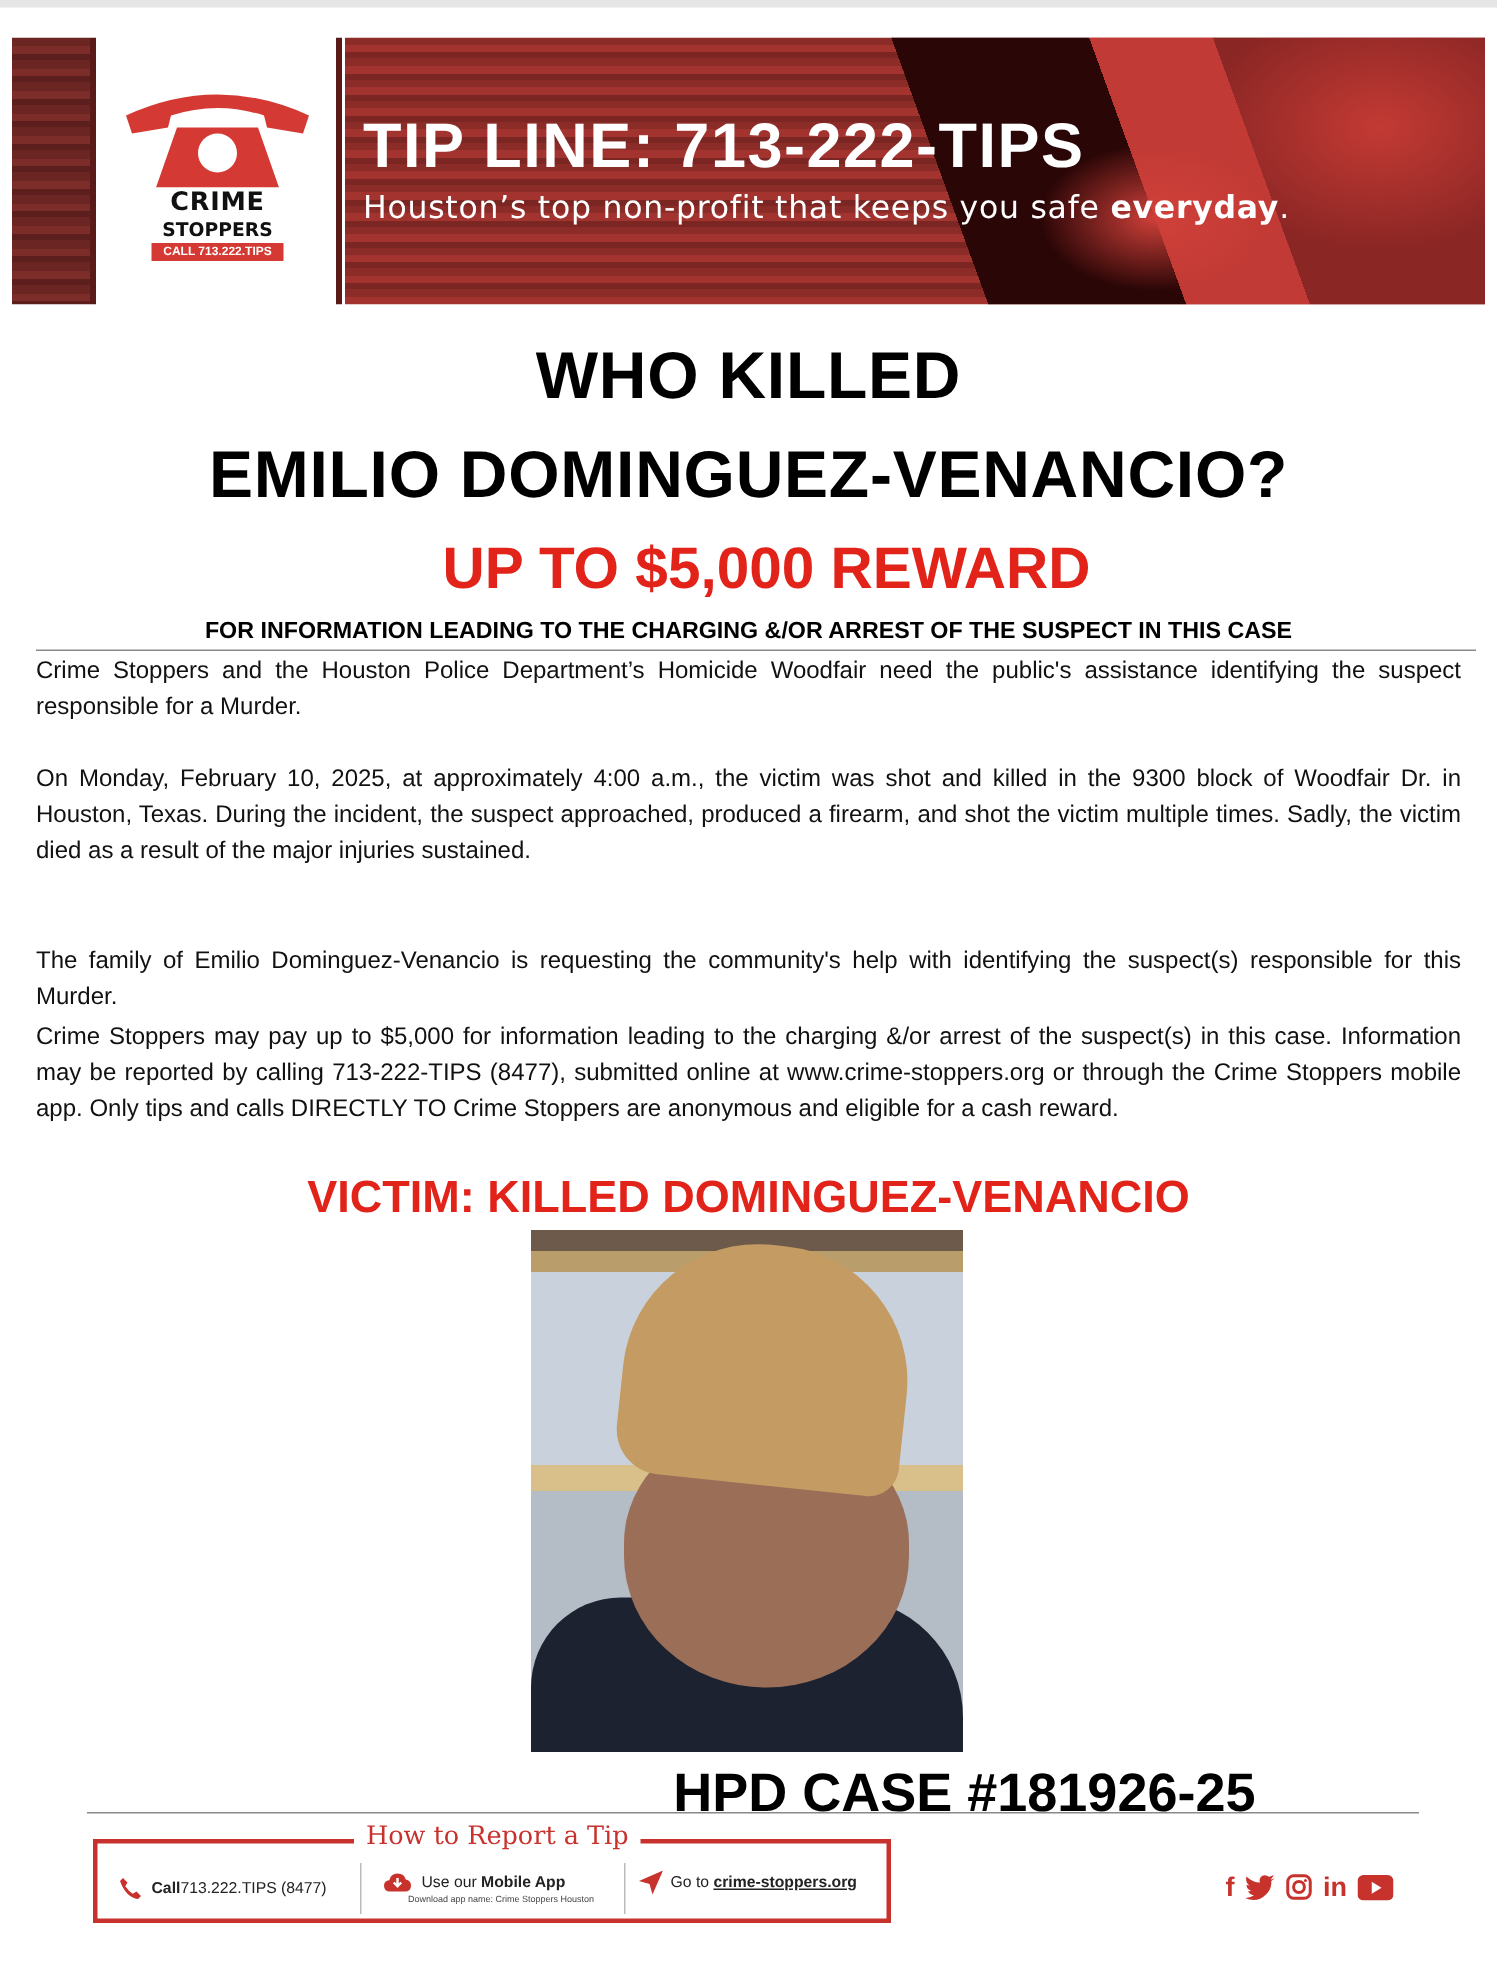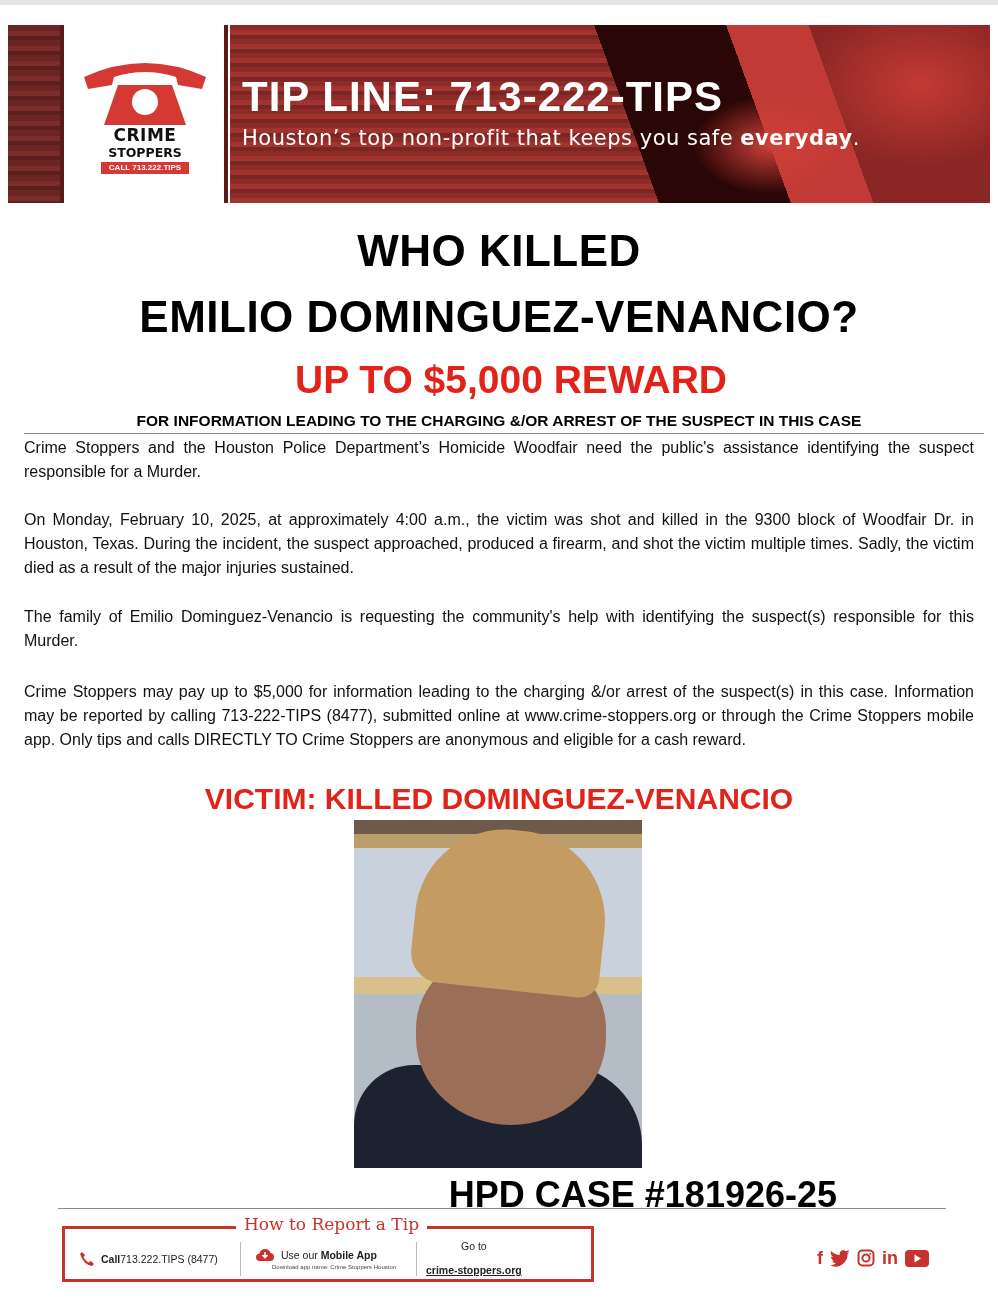--- a/index.html
+++ b/index.html
@@ -85,21 +85,21 @@
 </div>
 
 <div class="h1" style="top:226px">WHO KILLED</div>
 <div class="h1" style="top:292px">EMILIO DOMINGUEZ-VENANCIO?</div>
 <div class="reward">UP TO $5,000 REWARD</div>
 <div class="subhead">FOR INFORMATION LEADING TO THE CHARGING &amp;/OR ARREST OF THE SUSPECT IN THIS CASE</div>
 <div class="rule" style="top:433px"></div>
 
 <div class="para" style="top:436px">Crime Stoppers and the Houston Police Department’s Homicide Woodfair need the public's assistance identifying the suspect responsible for a Murder.</div>
 <div class="para" style="top:508px">On Monday, February 10, 2025, at approximately 4:00 a.m., the victim was shot and killed in the 9300 block of Woodfair Dr. in Houston, Texas.  During the incident, the suspect approached, produced a firearm, and shot the victim multiple times.  Sadly, the victim died as a result of the major injuries sustained.</div>
-<div class="para" style="top:605px">The family of Emilio Dominguez-Venancio is requesting the community's help with identifying the suspect(s) responsible for this Murder.</div>
+<div class="para" style="top:629px">The family of Emilio Dominguez-Venancio is requesting the community's help with identifying the suspect(s) responsible for this Murder.</div>
 <div class="para" style="top:680px">Crime Stoppers may pay up to $5,000 for information leading to the charging &amp;/or arrest of the suspect(s) in this case. Information may be reported by calling 713-222-TIPS (8477), submitted online at www.crime-stoppers.org or through the Crime Stoppers mobile app. Only tips and calls DIRECTLY TO Crime Stoppers are anonymous and eligible for a cash reward.</div>
 
 <div class="victim-title">VICTIM: KILLED DOMINGUEZ-VENANCIO</div>
 <div class="victim-photo">
   <div class="shirt"></div>
   <div class="face"></div>
   <div class="cap"></div>
   <span class="photo-label">Photo of victim wearing tan baseball cap</span>
 </div>
 
@@ -121,21 +121,21 @@
 <div class="tip-item" style="left:256px; top:1240px;">
   <svg width="18" height="14" viewBox="0 0 18 14" style="margin-right:7px">
     <path d="M4 13 Q0 13 0 9 Q0 6 3.5 5.5 Q4.5 1 9 1 Q13.5 1 14.5 5 Q18 5.5 18 9 Q18 13 14 13 Z" fill="#c8322d"></path>
     <path d="M9 4 L9 9 M6.5 7 L9 9.5 L11.5 7" stroke="#fff" stroke-width="1.6" fill="none"></path>
   </svg>
   <span>Use our </span>&nbsp;<b>Mobile App</b>
 </div>
 <div class="tip-small" style="left:272px">Download app name: Crime Stoppers Houston</div>
 <div class="tip-sep" style="left:416px"></div>
 
-<div class="tip-item" style="left:426px; top:1240px;flex-direction:column;">
+<div class="tip-item" style="left:426px; top:1240px;">
   <svg width="16" height="16" viewBox="0 0 16 16" style="margin-right:5px">
     <path d="M16 0 L0 7 L7 9 L9 16 Z" fill="#c8322d"></path>
   </svg>
   <span>Go to </span>&nbsp;<span class="url">crime-stoppers.org</span>
 </div>
 
 <div class="social">
   <span>f</span>
   <svg width="20" height="17" viewBox="0 0 20 17">
     <path d="M20 2 Q18 3 17 3 Q19 1.5 19 0 Q17 1 16 1.2 Q14 -0.5 11.5 0.5 Q9 2 10 5 Q5 5 1 1 Q0 5 3 7 Q2 7 1 6.5 Q1 9.5 4 10.5 Q3 11 2 10.8 Q3 13 6 13.5 Q3 15.5 0 15.3 Q8 19 14 13 Q18 9 17.5 4 Q19 3 20 2 Z" fill="#c8322d"></path>

